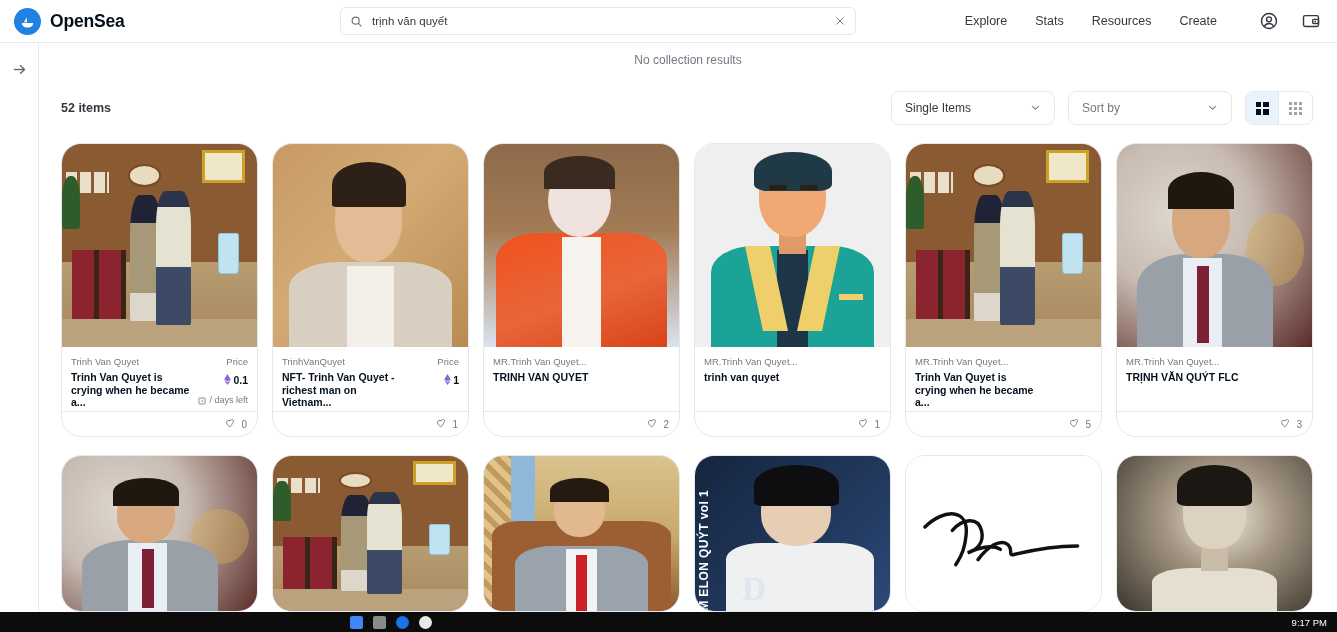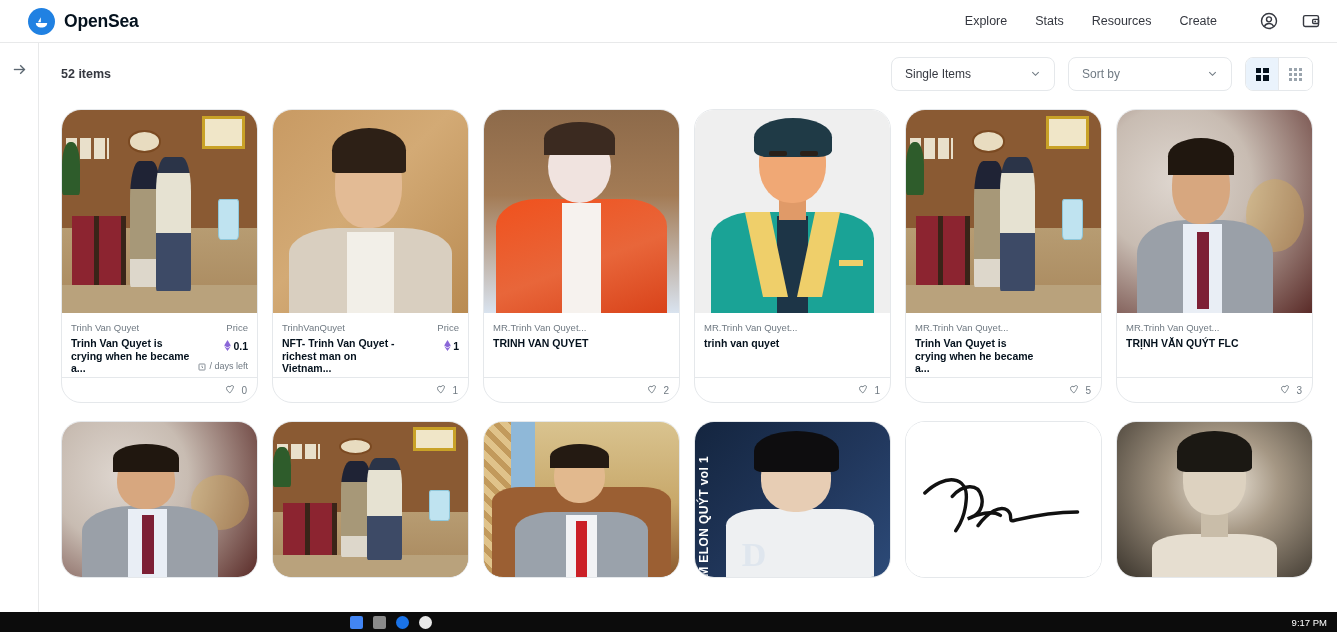--- a/index.html
+++ b/index.html
@@ -12,21 +12,21 @@
   .app { position: relative; width: 1337px; height: 632px; background: #fff; }
 
   
   .header {
     height: 43px; width: 100%;
     display: flex; align-items: center;
     border-bottom: 1px solid #e8e9ea;
     background: #fff;
     position: relative; z-index: 10;
   }
-  .brand { display: flex; align-items: center; gap: 9px; padding-left: 28px; width: 340px; }
+  .brand { display: flex; align-items: center; gap: 9px; padding-left: 14px; width: 340px; }
   .brand-logo {
     width: 27px; height: 27px; border-radius: 50%;
     background: #2081e2; display: flex; align-items: center; justify-content: center;
   }
   .brand-name { font-size: 17.5px; font-weight: bold; color: #04111d; letter-spacing: -0.2px; }
 
   .search-wrap { flex: 0 0 auto; width: 516px; }
   .search-box {
     height: 28px; border: 1px solid #e5e8eb; border-radius: 6px;
     display: flex; align-items: center; padding: 0 9px; background: #fff;
@@ -292,20 +292,36 @@
     <div class="brand">
       <span class="brand-logo">
         <svg width="17" height="17" viewBox="0 0 24 24" fill="none">
           <path d="M4 14h16c0 4-3.4 6.5-8 6.5S4 18 4 14z" fill="#fff"></path>
           <path d="M7 13l4-7 0 7H7z" fill="#fff"></path>
         </svg>
       </span>
       <span class="brand-name">OpenSea</span>
     </div>
 
+    <div class="search-wrap">
+      <div class="search-box">
+        <span class="s-icon">
+          <svg width="13" height="13" viewBox="0 0 24 24" fill="none" stroke="#707a83" stroke-width="2.2">
+            <circle cx="10.5" cy="10.5" r="6.5"></circle>
+              <path d="M15.5 15.5L21 21"></path>
+          </svg>
+        </span>
+        <input class="search-val" readonly="" value="trịnh văn quyết" style="">
+        <span class="clear-x">
+          <svg width="12" height="12" viewBox="0 0 24 24" stroke="#707a83" stroke-width="2" fill="none">
+            <path d="M5 5l14 14M19 5L5 19"></path>
+          </svg>
+        </span>
+      </div>
+    </div>
 
     <div class="nav">
       <a>Explore</a>
       <a>Stats</a>
       <a>Resources</a>
       <a>Create</a>
       <div class="nav-icons">
         <span>
           <svg width="20" height="20" viewBox="0 0 24 24" fill="none" stroke="#353840" stroke-width="1.7">
             <circle cx="12" cy="12" r="9"></circle>
@@ -330,20 +346,21 @@
       <span class="rail-btn">
         <svg width="17" height="17" viewBox="0 0 24 24" fill="none" stroke="#5b6670" stroke-width="1.9">
           <path d="M4 12h15"></path>
             <path d="M13 6l6 6-6 6"></path>
         </svg>
       </span>
     </div>
 
     <div class="content">
 
+      <div class="no-results">No collection results</div>
 
       <div class="toolbar">
         <span class="items-count">52 items</span>
         <div class="toolbar-right">
           <div class="select">
             <span class="sel-label">Single Items</span>
             <span>
               <svg width="11" height="11" viewBox="0 0 24 24" fill="none" stroke="#707a83" stroke-width="2.4">
                   <path d="M5 9l7 7 7-7"></path>
                 </svg>

